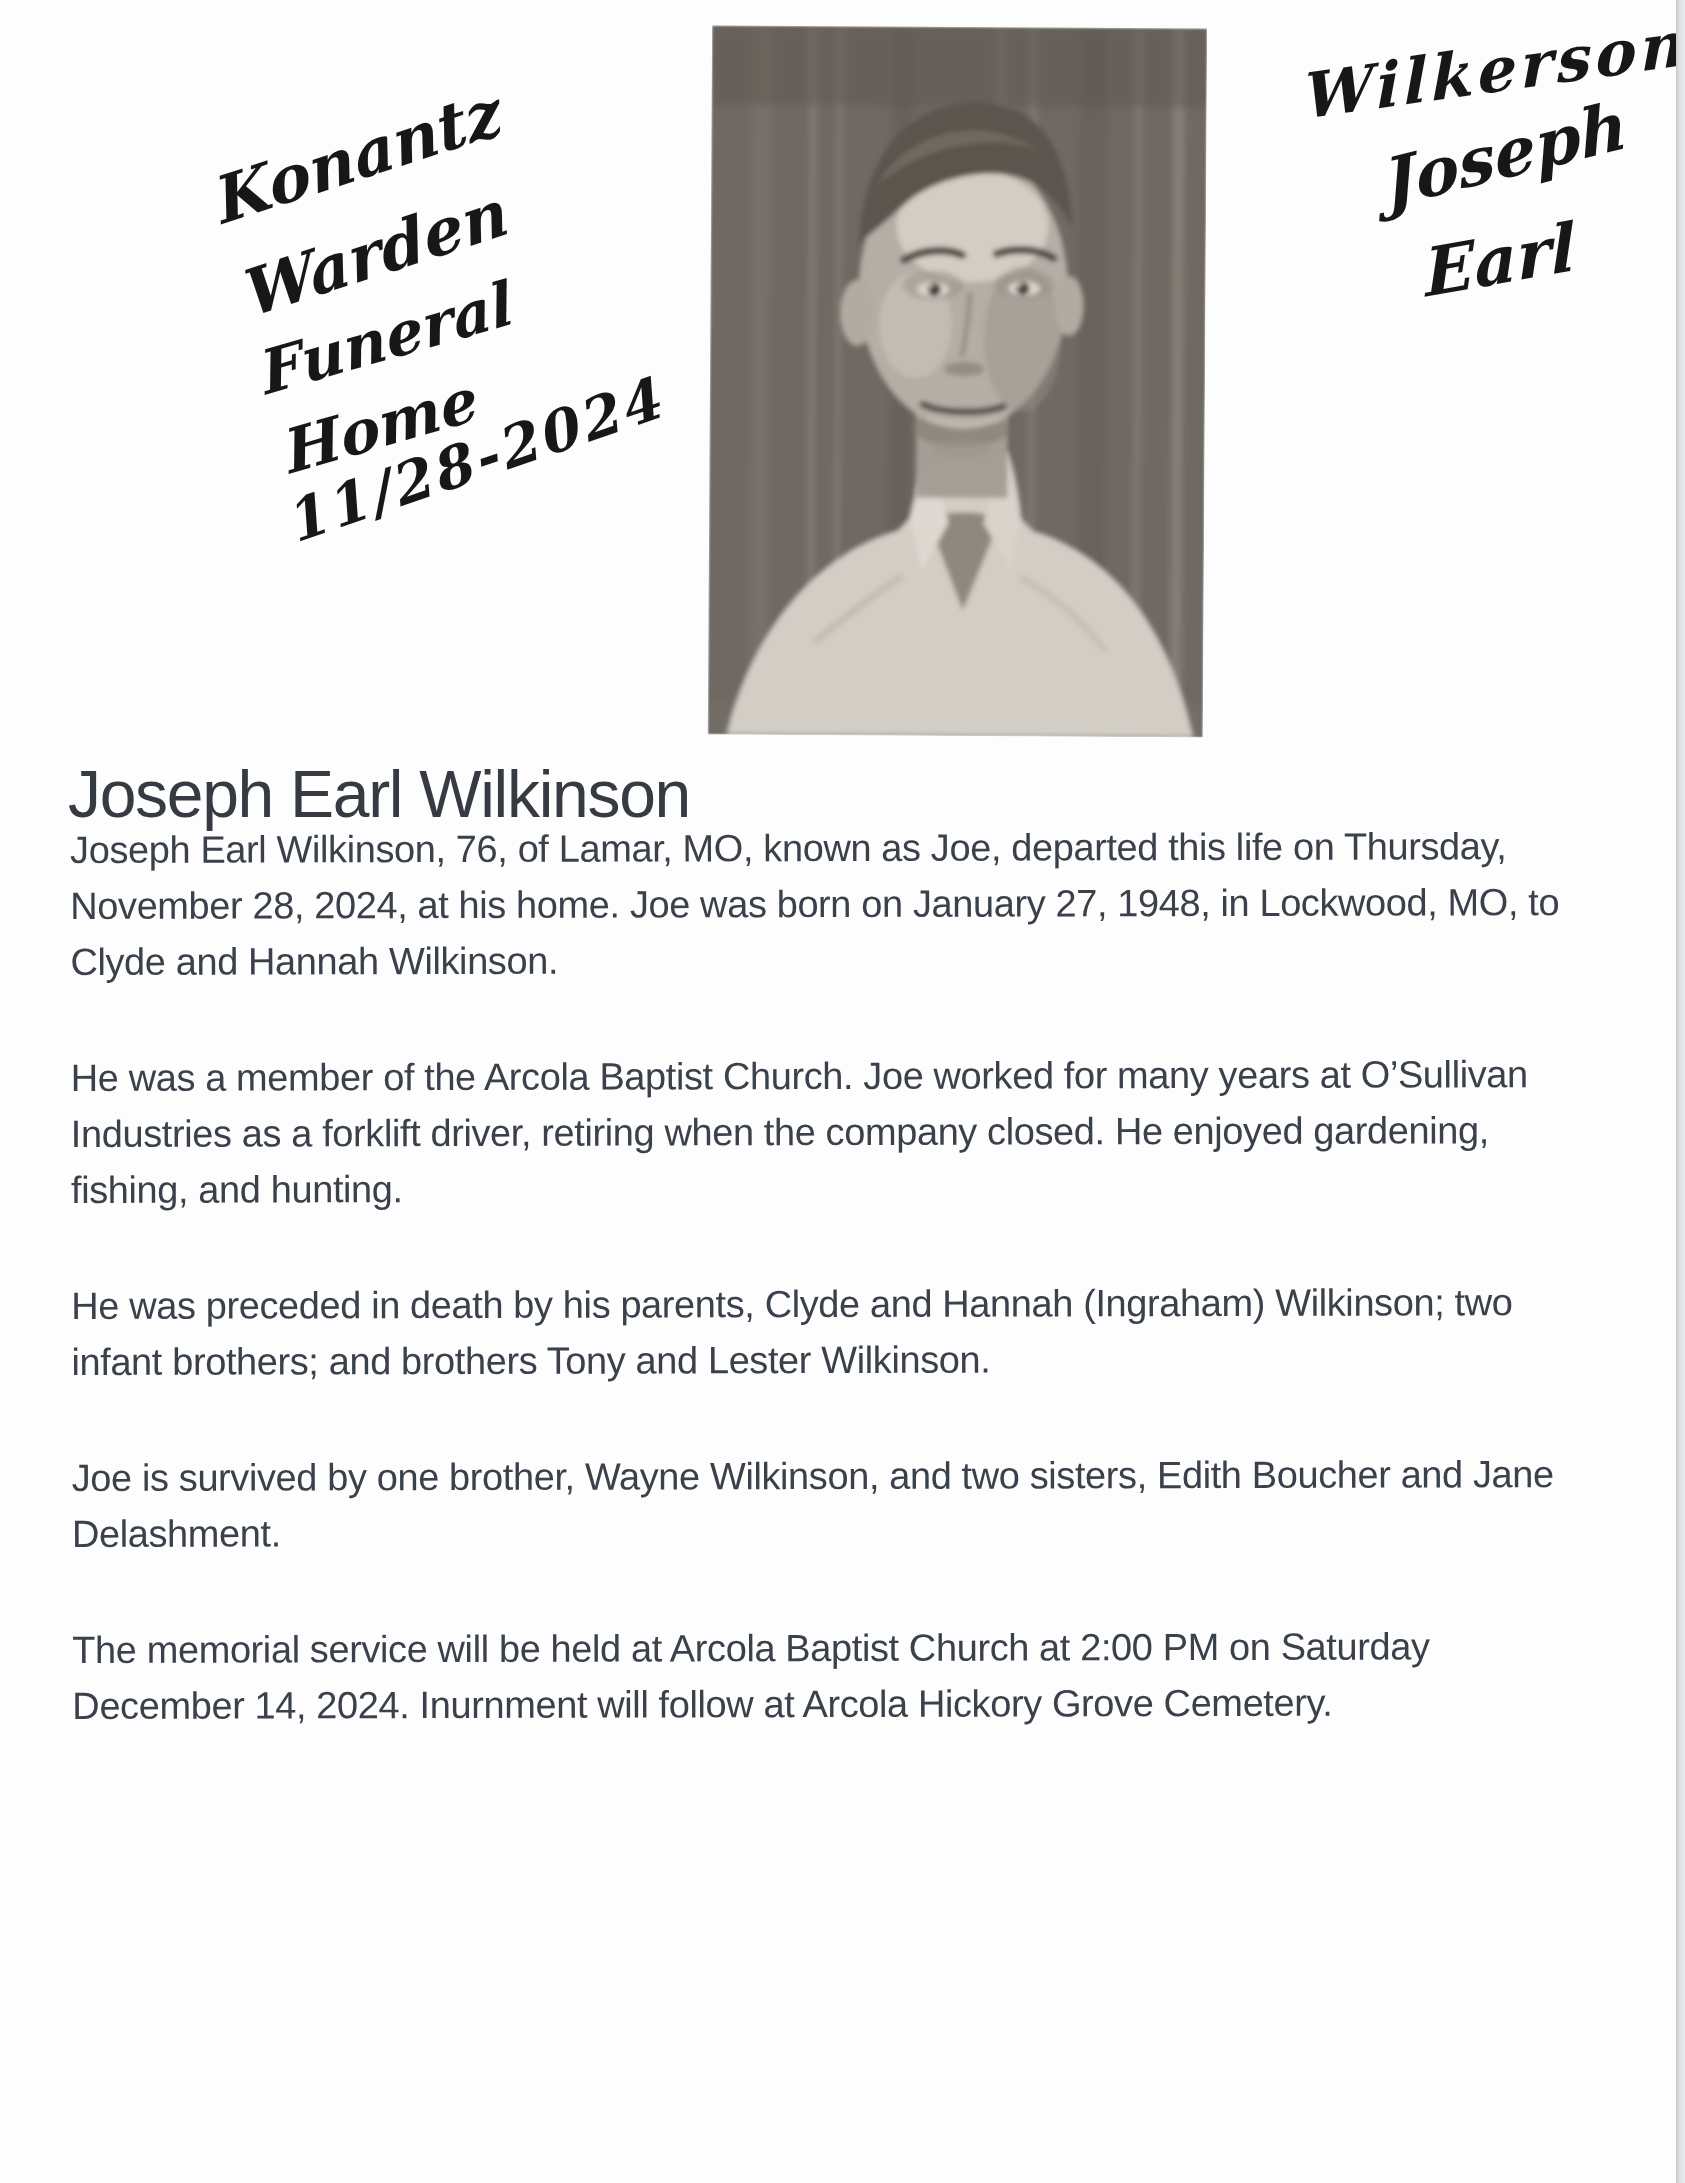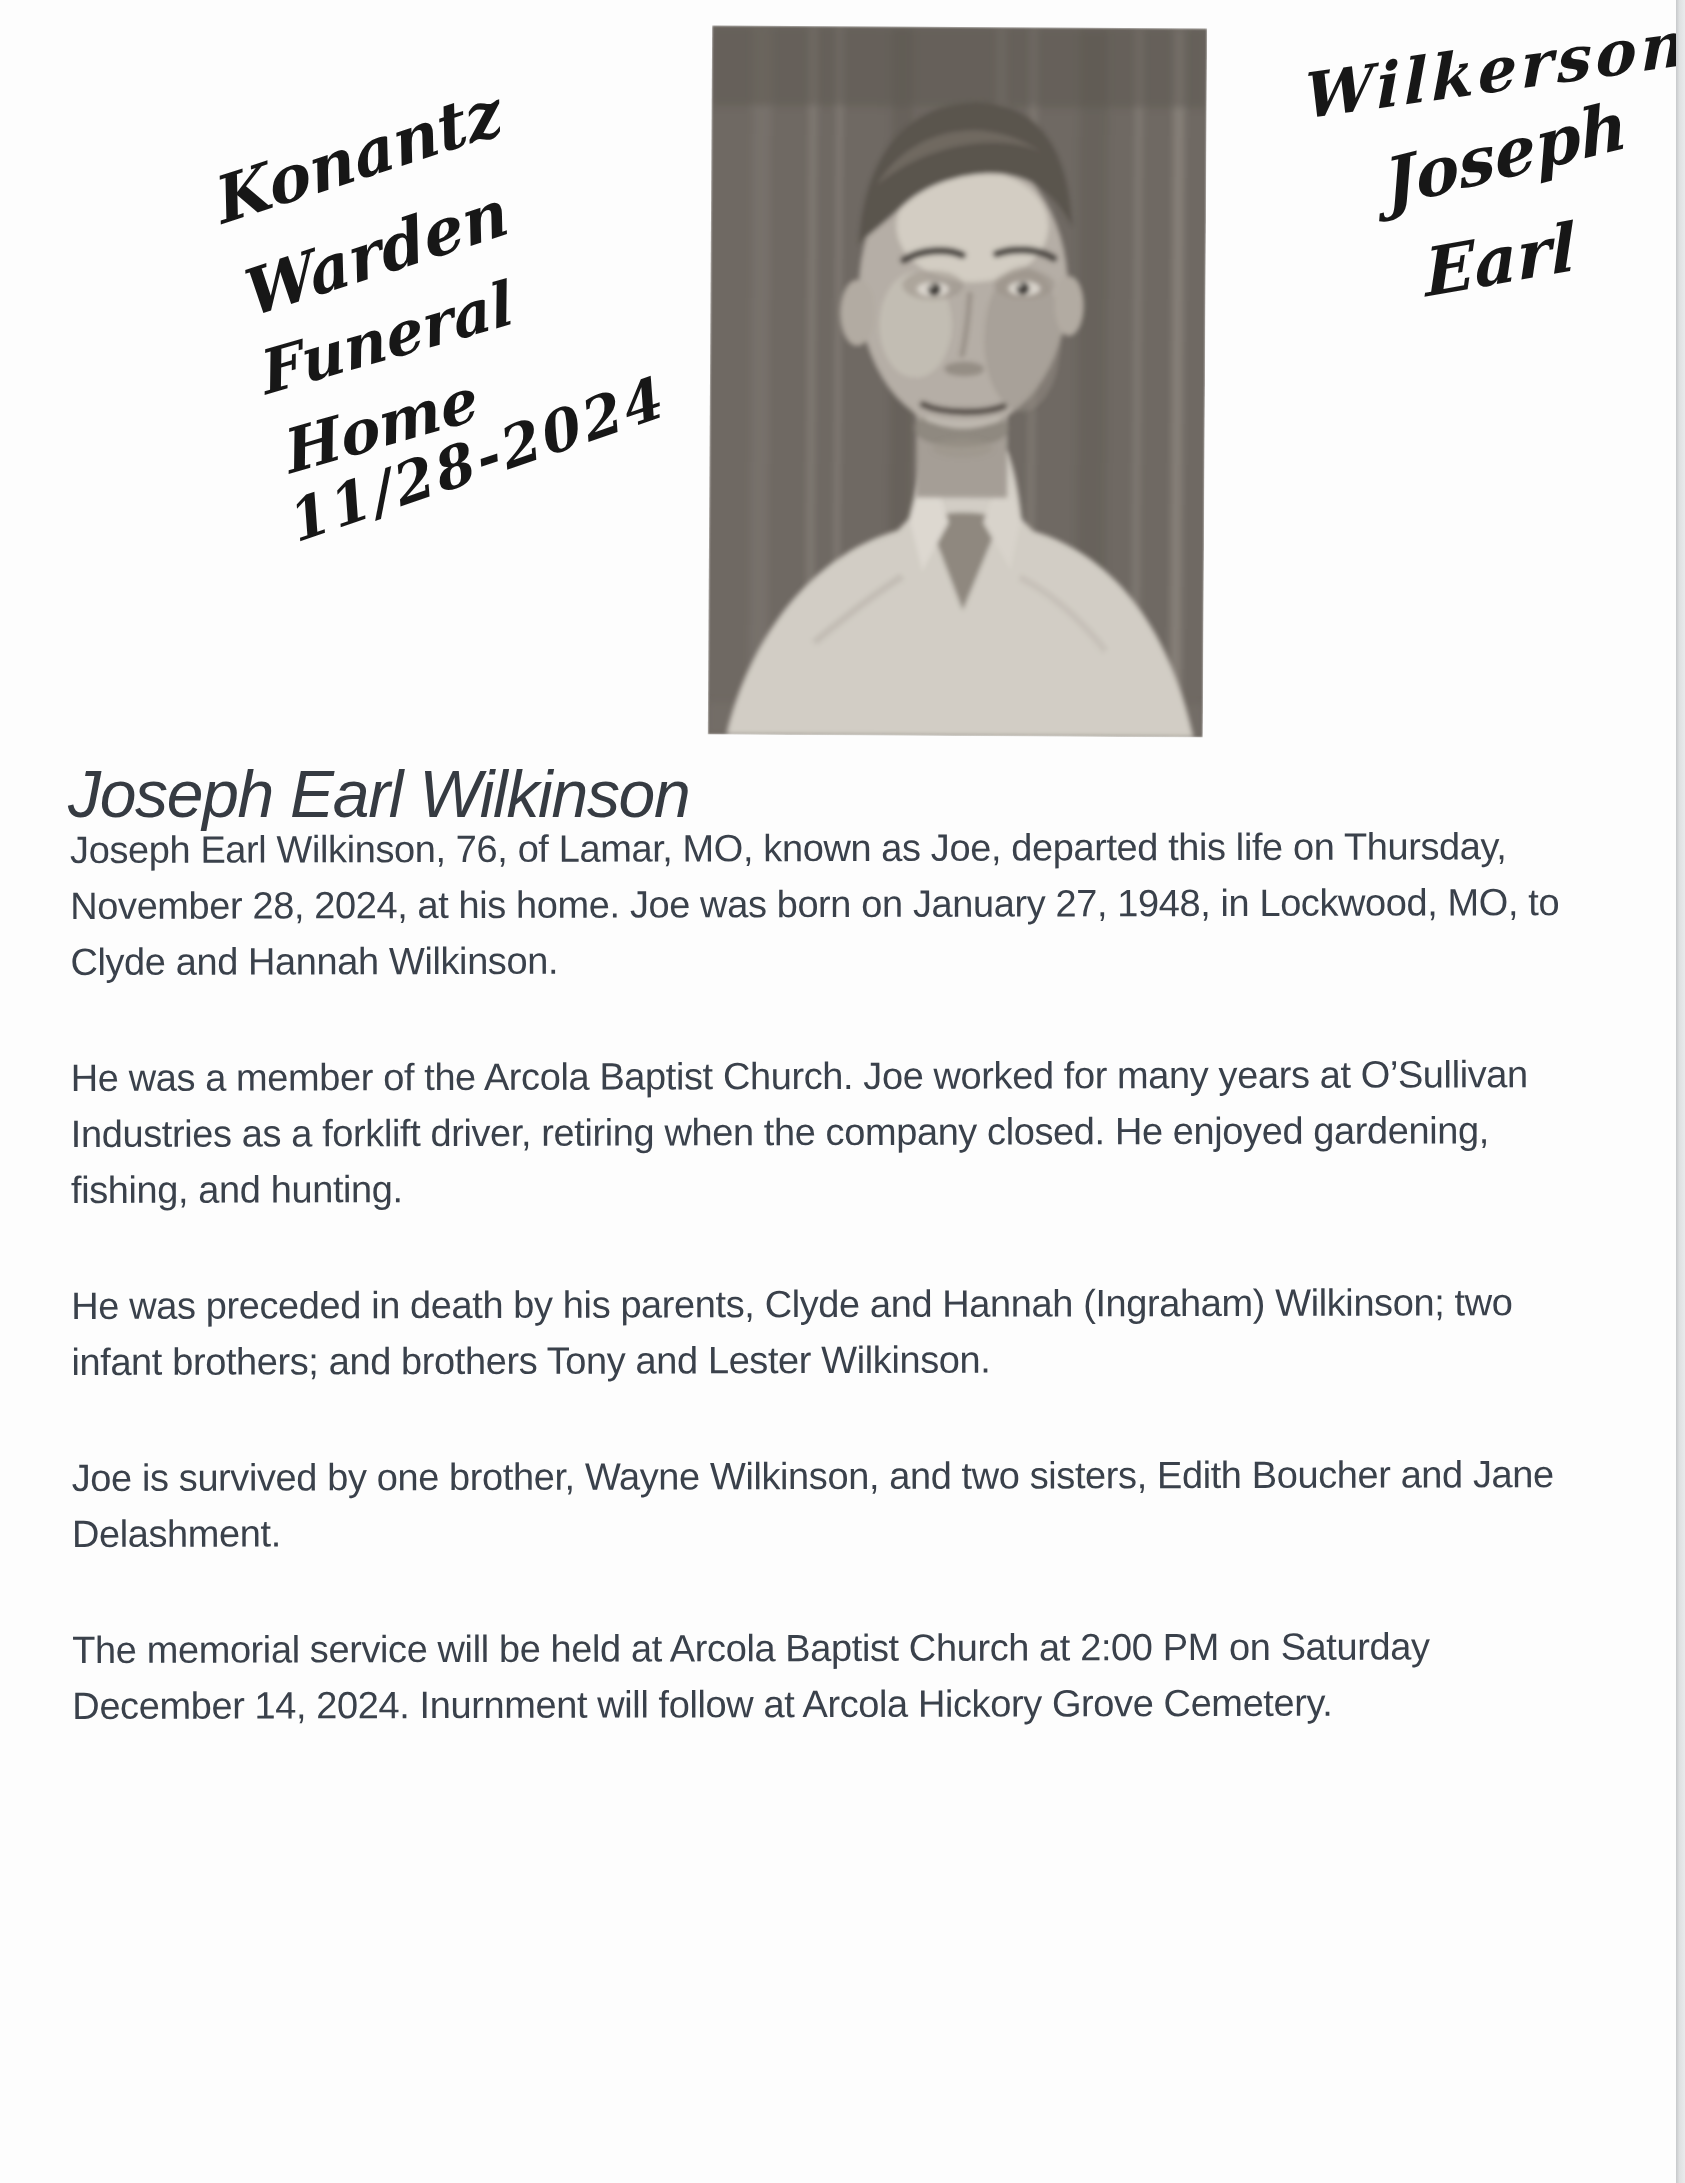--- a/index.html
+++ b/index.html
@@ -45,21 +45,20 @@
   
   .title{
     position:absolute;
     left:68px; top:717px;
     font-size:66px;
     font-weight:400;
     letter-spacing:-1.3px;
     color:#363b42;
     line-height:1;
     white-space:nowrap;
-    font-style:italic;
   }
   .bodytext{
     position:absolute;
     left:70px; top:822px;
     width:1590px;
     color:#3a414b;
     font-size:38px;
     line-height:56px;
     letter-spacing:-0.4px;
     transform:rotate(-0.15deg);

